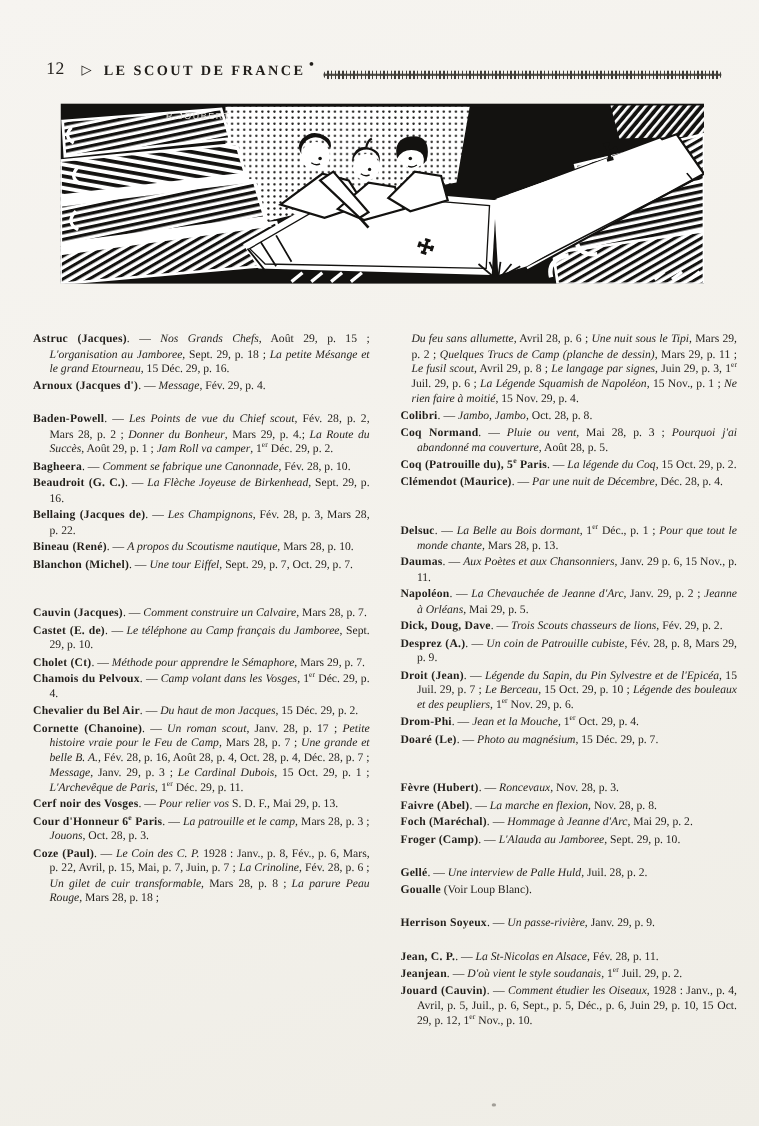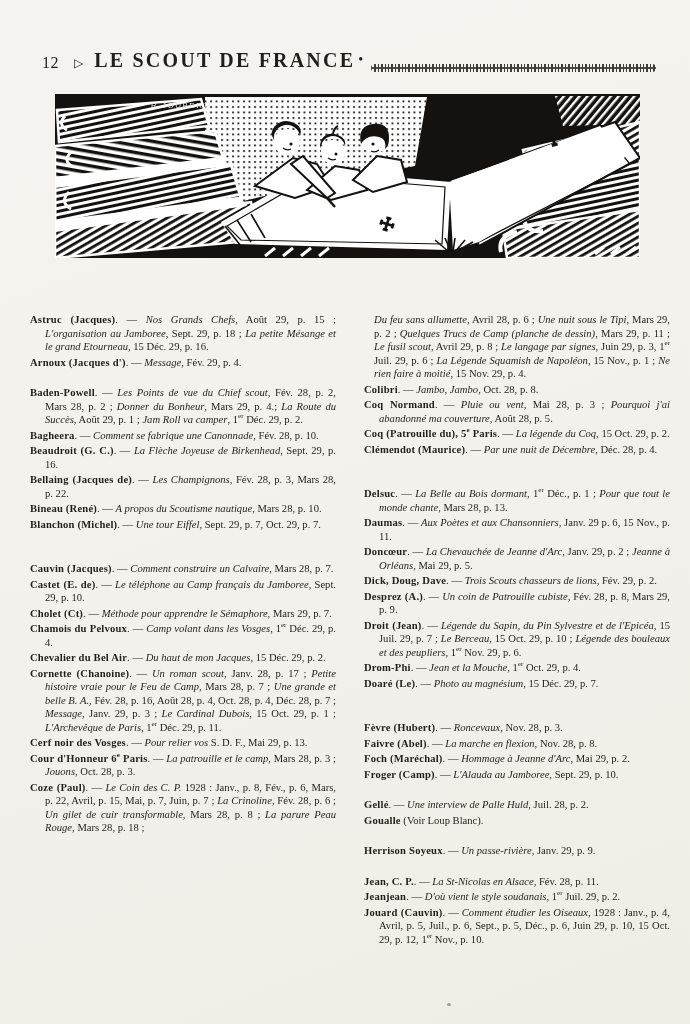--- a/index.html
+++ b/index.html
@@ -11,38 +11,38 @@
     color:#221f1b;
     position:relative;overflow:hidden;
   }
   
   .page-header{
     position:absolute;left:42px;top:52px;right:34px;
     display:flex;align-items:flex-end;height:20px;
   }
   .page-number{font-size:16px;letter-spacing:.5px;}
   .header-triangle{font-size:12px;margin:0 11px 0 15px;transform:translateY(-1px);}
-  .journal-title{font-size:20px;font-weight:bold;letter-spacing:2.2px;white-space:nowrap;}
+  .journal-title{font-size:13px;font-weight:bold;letter-spacing:2.2px;white-space:nowrap;}
   .header-bullet{font-size:14px;margin-left:3px;transform:translateY(-4px);}
   .dotted-rule{
     flex:1;height:8px;margin-left:8px;border-radius:4px;
     background:
       repeating-linear-gradient(90deg,#26241f 0 1.3px,transparent 1.3px 3.4px),
       linear-gradient(#3a372f,#3a372f);
     background-size:100% 100%,100% 2px;
     background-position:0 0,0 3px;
     background-repeat:no-repeat;
     opacity:.88;
   }
   
   .illustration{position:absolute;left:55px;top:94px;width:585px;height:128px;}
   .illustration svg{display:block;}
   
   .columns{
-    position:absolute;left:30px;top:311px;width:640px;
+    position:absolute;left:30px;top:300px;width:640px;
     display:flex;gap:28px;
   }
   .col{width:312px;font-size:10.6px;line-height:13.5px;text-align:justify;}
   .entry{margin-top:2px;padding-left:15px;text-indent:-15px;}
   .entry.continuation{text-indent:0;padding-left:10px;}
   .entry.new-group{margin-top:17px;}
   .entry.gap-lg{margin-top:31px;}
   .author{font-weight:bold;letter-spacing:.2px;}
   .entry i{font-family:"Liberation Serif","DejaVu Serif",serif;}
   .entry sup{font-size:7px;line-height:0;}
@@ -202,21 +202,21 @@
       <div class="entry"><span class="author">Coze (Paul)</span><span class="entry-body">. — <i>Le Coin des C. P.</i> 1928 : Janv., p. 8, Fév., p. 6, Mars, p. 22, Avril, p. 15, Mai, p. 7, Juin, p. 7 ; <i>La Crinoline</i>, Fév. 28, p. 6 ; <i>Un gilet de cuir transformable</i>, Mars 28, p. 8 ; <i>La parure Peau Rouge</i>, Mars 28, p. 18 ;</span></div>
     </section>
   <section class="col">
       <div class="entry continuation"><span class="entry-body"><i>Du feu sans allumette</i>, Avril 28, p. 6 ; <i>Une nuit sous le Tipi</i>, Mars 29, p. 2 ; <i>Quelques Trucs de Camp (planche de dessin)</i>, Mars 29, p. 11 ; <i>Le fusil scout</i>, Avril 29, p. 8 ; <i>Le langage par signes</i>, Juin 29, p. 3, 1<sup>er</sup> Juil. 29, p. 6 ; <i>La Légende Squamish de Napoléon</i>, 15 Nov., p. 1 ; <i>Ne rien faire à moitié</i>, 15 Nov. 29, p. 4.</span></div>
       <div class="entry"><span class="author">Colibri</span><span class="entry-body">. — <i>Jambo, Jambo</i>, Oct. 28, p. 8.</span></div>
       <div class="entry"><span class="author">Coq Normand</span><span class="entry-body">. — <i>Pluie ou vent</i>, Mai 28, p. 3 ; <i>Pourquoi j'ai abandonné ma couverture</i>, Août 28, p. 5.</span></div>
       <div class="entry"><span class="author">Coq (Patrouille du), 5<sup>e</sup> Paris</span><span class="entry-body">. — <i>La légende du Coq</i>, 15 Oct. 29, p. 2.</span></div>
       <div class="entry"><span class="author">Clémendot (Maurice)</span><span class="entry-body">. — <i>Par une nuit de Décembre</i>, Déc. 28, p. 4.</span></div>
       <div class="entry new-group gap-lg"><span class="author">Delsuc</span><span class="entry-body">. — <i>La Belle au Bois dormant</i>, 1<sup>er</sup> Déc., p. 1 ; <i>Pour que tout le monde chante</i>, Mars 28, p. 13.</span></div>
       <div class="entry"><span class="author">Daumas</span><span class="entry-body">. — <i>Aux Poètes et aux Chansonniers</i>, Janv. 29 p. 6, 15 Nov., p. 11.</span></div>
-      <div class="entry"><span class="author">Doncœur</span><span class="entry-body">. — <i>La Chevauchée de Jeanne d'Arc</i>, Janv. 29, p. 2 ; <i>Jeanne à Orléans</i>, Mai 29, p. 5.</span></div>
+      <div class="entry"><span class="author">Napoléon</span><span class="entry-body">. — <i>La Chevauchée de Jeanne d'Arc</i>, Janv. 29, p. 2 ; <i>Jeanne à Orléans</i>, Mai 29, p. 5.</span></div>
       <div class="entry"><span class="author">Dick, Doug, Dave</span><span class="entry-body">. — <i>Trois Scouts chasseurs de lions</i>, Fév. 29, p. 2.</span></div>
       <div class="entry"><span class="author">Desprez (A.)</span><span class="entry-body">. — <i>Un coin de Patrouille cubiste</i>, Fév. 28, p. 8, Mars 29, p. 9.</span></div>
       <div class="entry"><span class="author">Droit (Jean)</span><span class="entry-body">. — <i>Légende du Sapin, du Pin Sylvestre et de l'Epicéa</i>, 15 Juil. 29, p. 7 ; <i>Le Berceau</i>, 15 Oct. 29, p. 10 ; <i>Légende des bouleaux et des peupliers</i>, 1<sup>er</sup> Nov. 29, p. 6.</span></div>
       <div class="entry"><span class="author">Drom-Phi</span><span class="entry-body">. — <i>Jean et la Mouche</i>, 1<sup>er</sup> Oct. 29, p. 4.</span></div>
       <div class="entry"><span class="author">Doaré (Le)</span><span class="entry-body">. — <i>Photo au magnésium</i>, 15 Déc. 29, p. 7.</span></div>
       <div class="entry new-group gap-lg"><span class="author">Fèvre (Hubert)</span><span class="entry-body">. — <i>Roncevaux</i>, Nov. 28, p. 3.</span></div>
       <div class="entry"><span class="author">Faivre (Abel)</span><span class="entry-body">. — <i>La marche en flexion</i>, Nov. 28, p. 8.</span></div>
       <div class="entry"><span class="author">Foch (Maréchal)</span><span class="entry-body">. — <i>Hommage à Jeanne d'Arc</i>, Mai 29, p. 2.</span></div>
       <div class="entry"><span class="author">Froger (Camp)</span><span class="entry-body">. — <i>L'Alauda au Jamboree</i>, Sept. 29, p. 10.</span></div>
       <div class="entry new-group"><span class="author">Gellé</span><span class="entry-body">. — <i>Une interview de Palle Huld</i>, Juil. 28, p. 2.</span></div>

